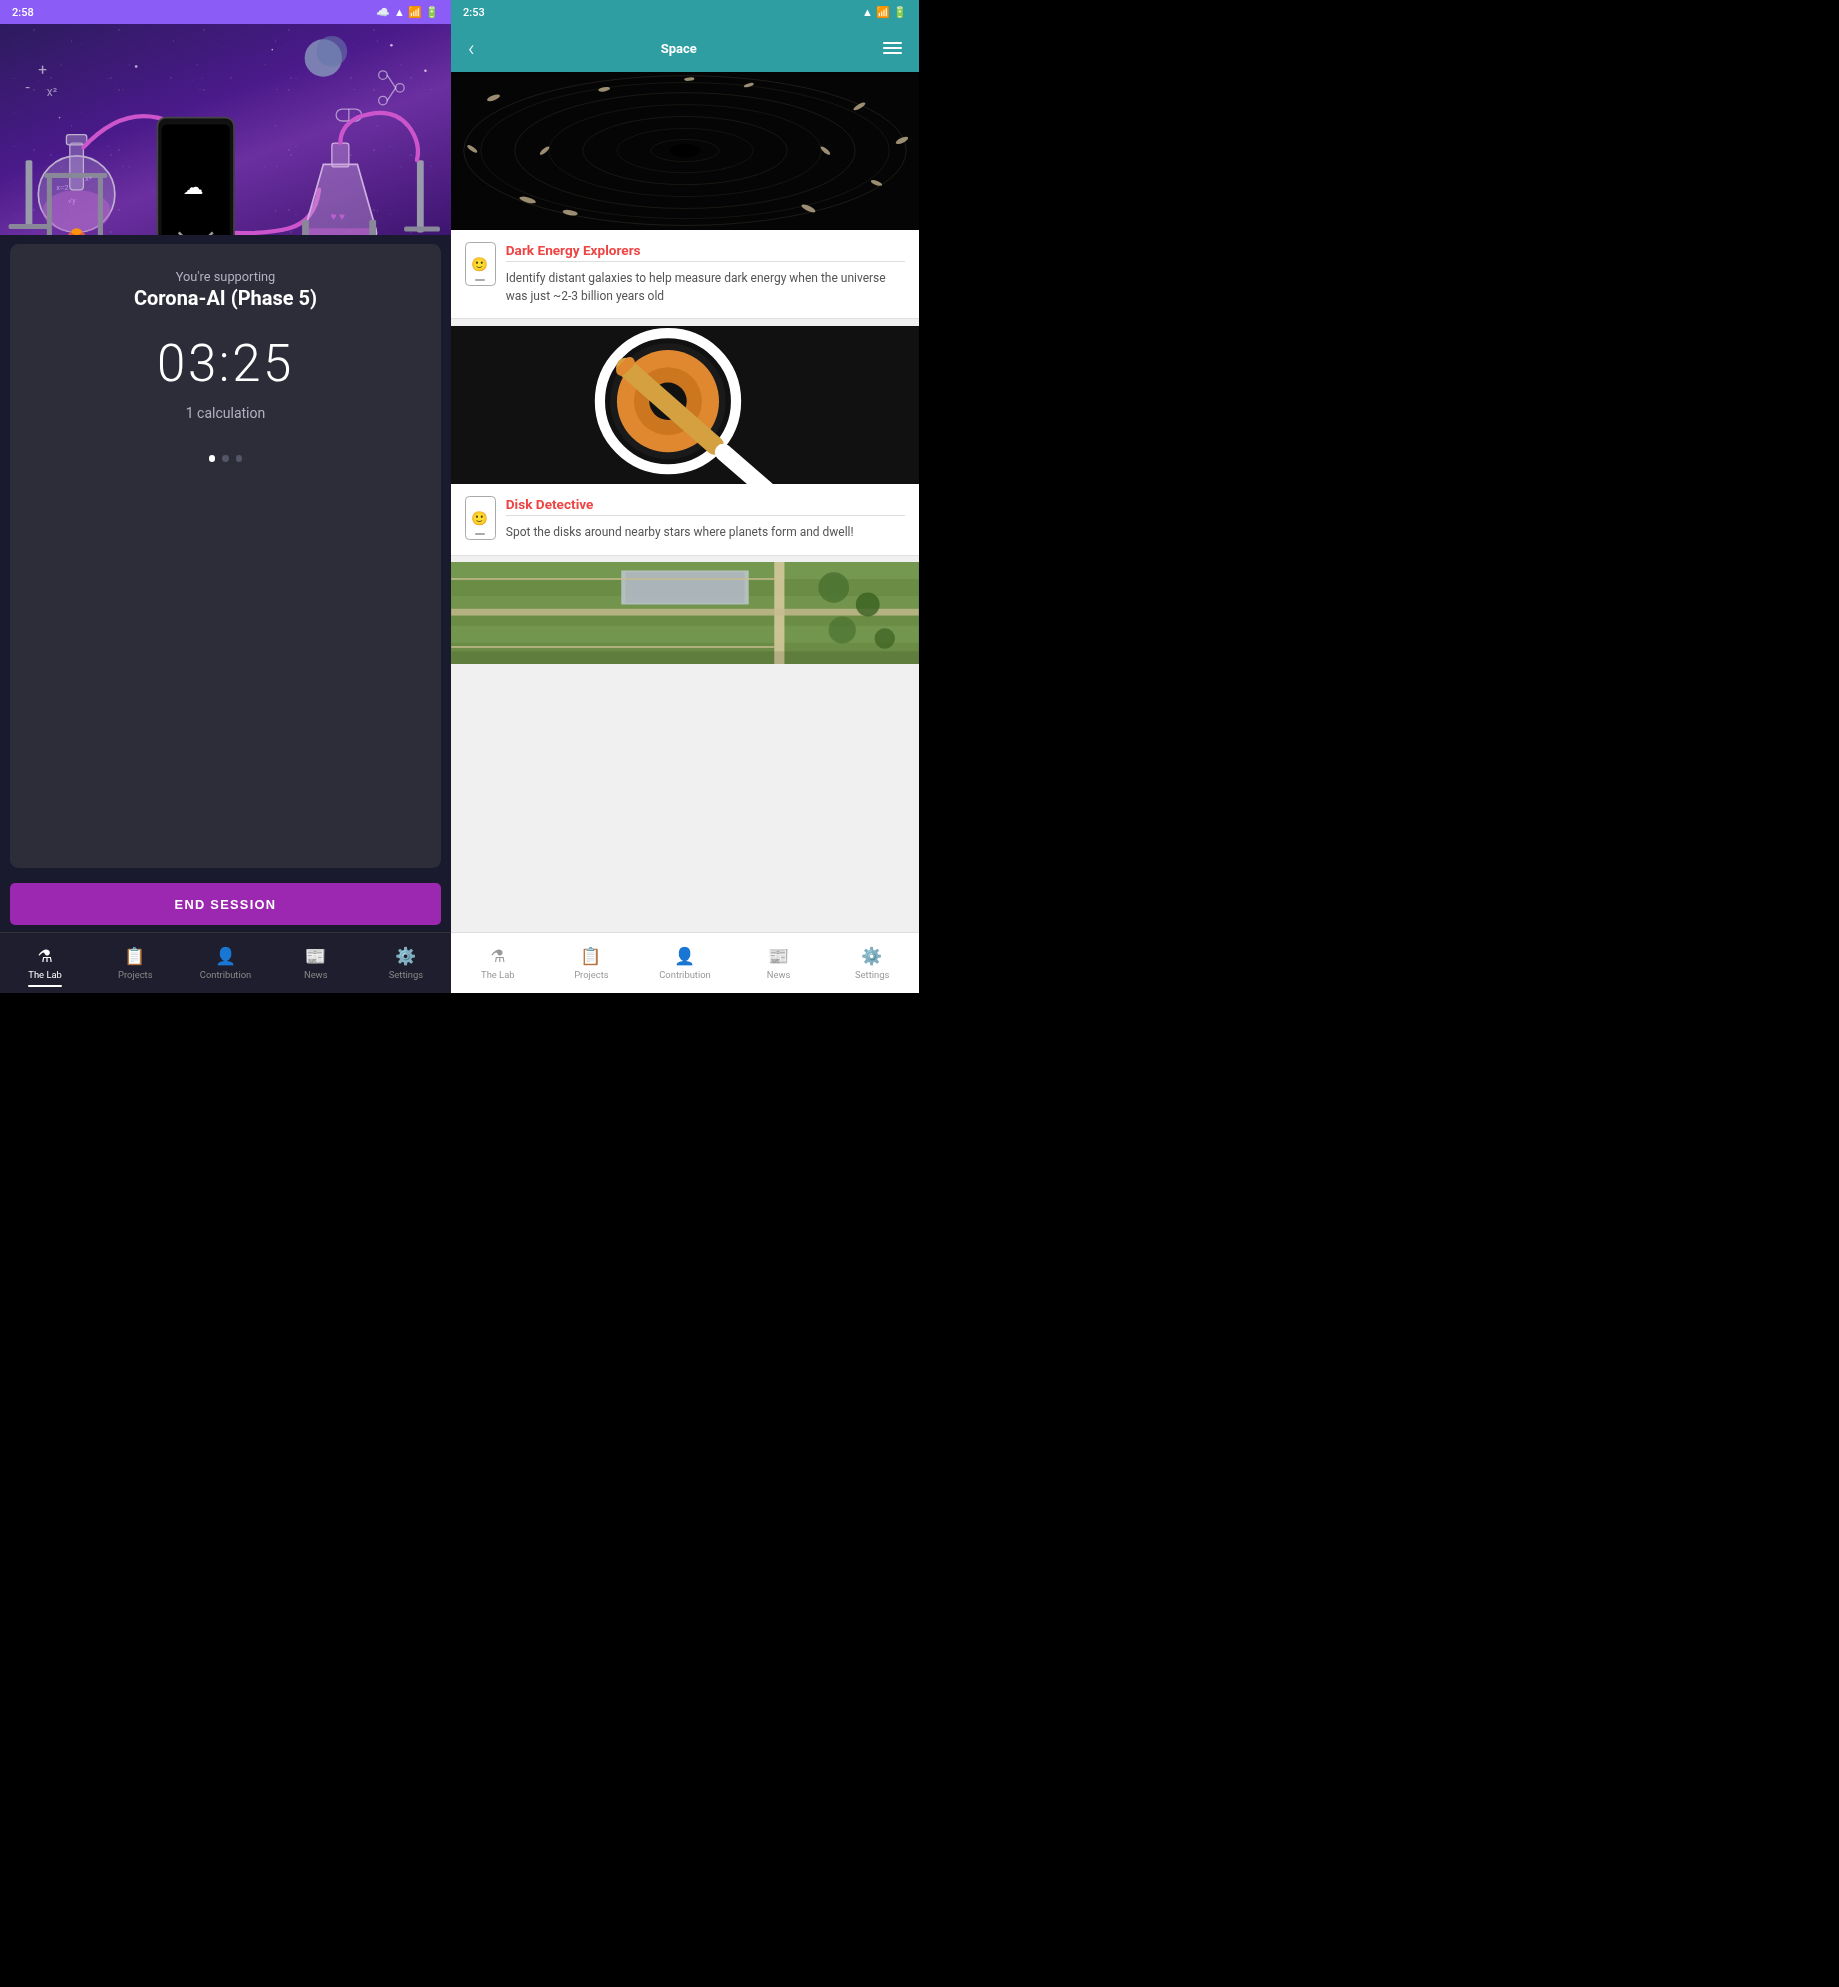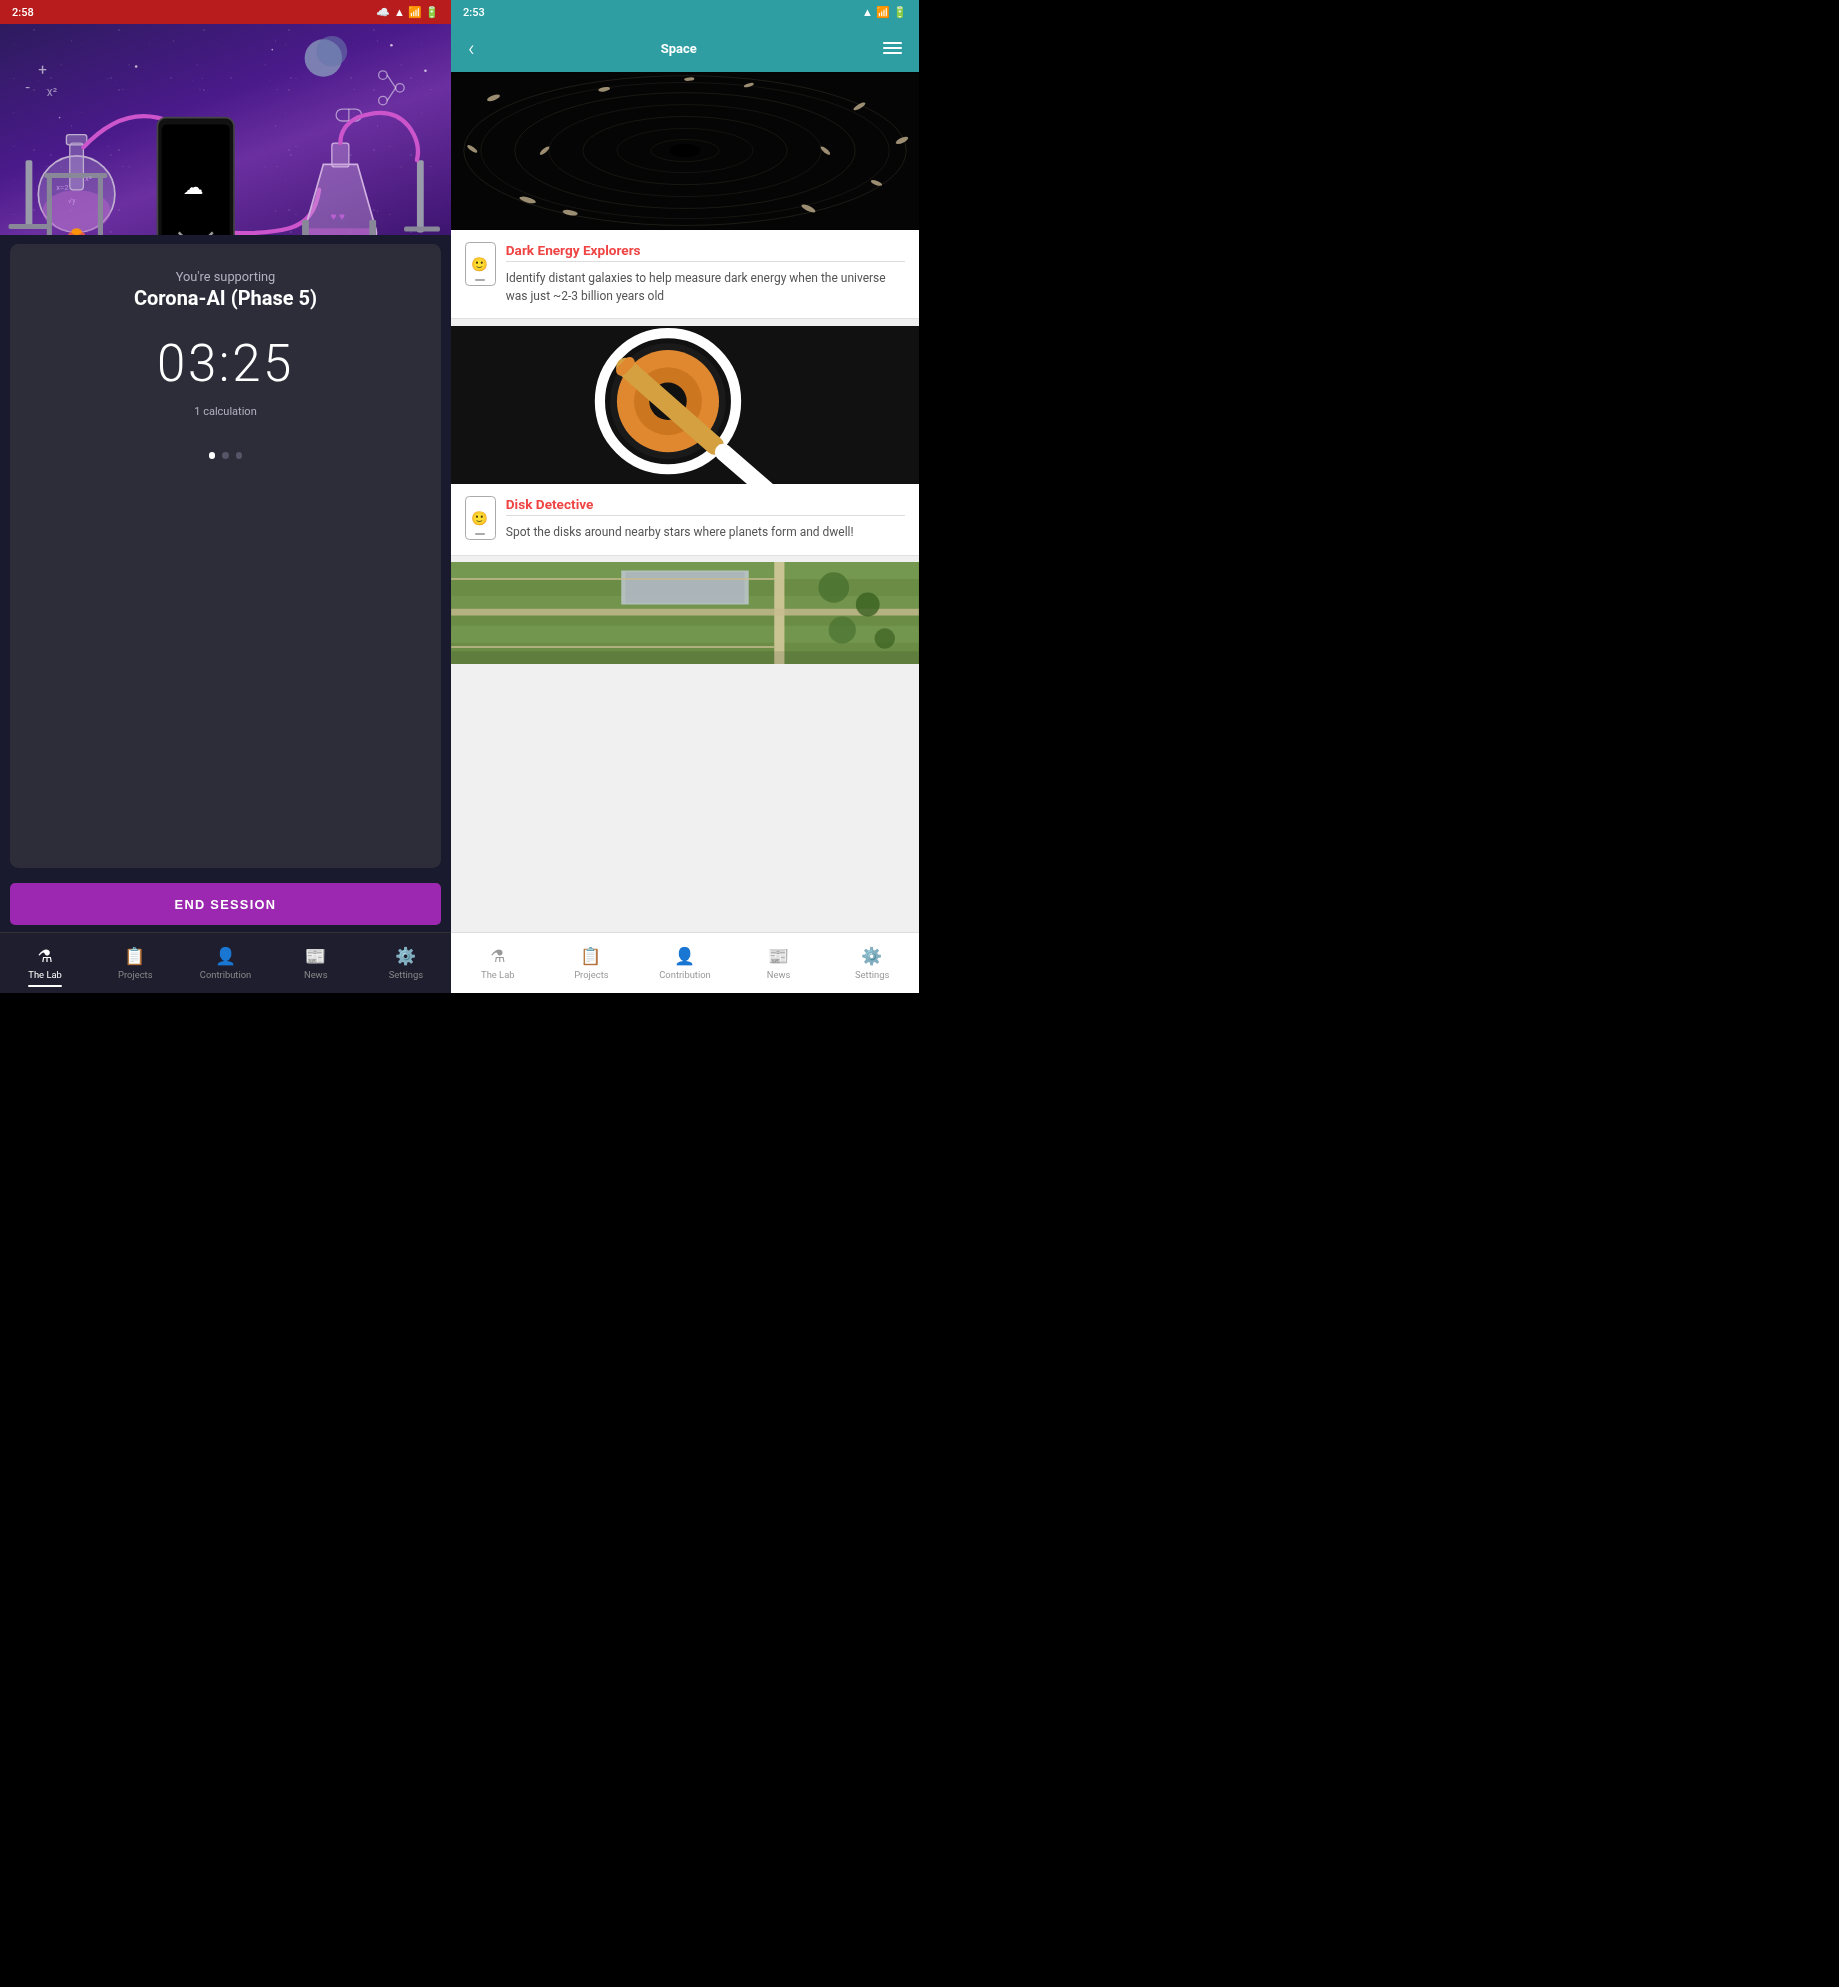--- a/index.html
+++ b/index.html
@@ -22,21 +22,21 @@
       flex-direction: column;
       position: relative;
       overflow: hidden;
     }
 
     .left-status-bar {
       display: flex;
       justify-content: space-between;
       align-items: center;
       padding: 5.1px 12px;
-      background: #b91c1c;
+      background: #8b5cf6;
       color: white;
       font-size: 11px;
       font-weight: 500;
       height: 24px;
     }
 
     .status-icons {
       display: flex;
       gap: 3.4px;
       align-items: center;
@@ -102,21 +102,21 @@
     .timer-display {
       color: #ffffff;
       font-size: 51px;
       font-weight: 300;
       letter-spacing: 2.6px;
       margin-bottom: 12px;
     }
 
     .calc-label {
       color: #b0b0c0;
-      font-size: 11px;
+      font-size: 14px;
       margin-bottom: 34px;
     }
 
     .dot-indicators {
       display: flex;
       gap: 6.8px;
       margin-bottom: 8.5px;
     }
 
     .dot {

